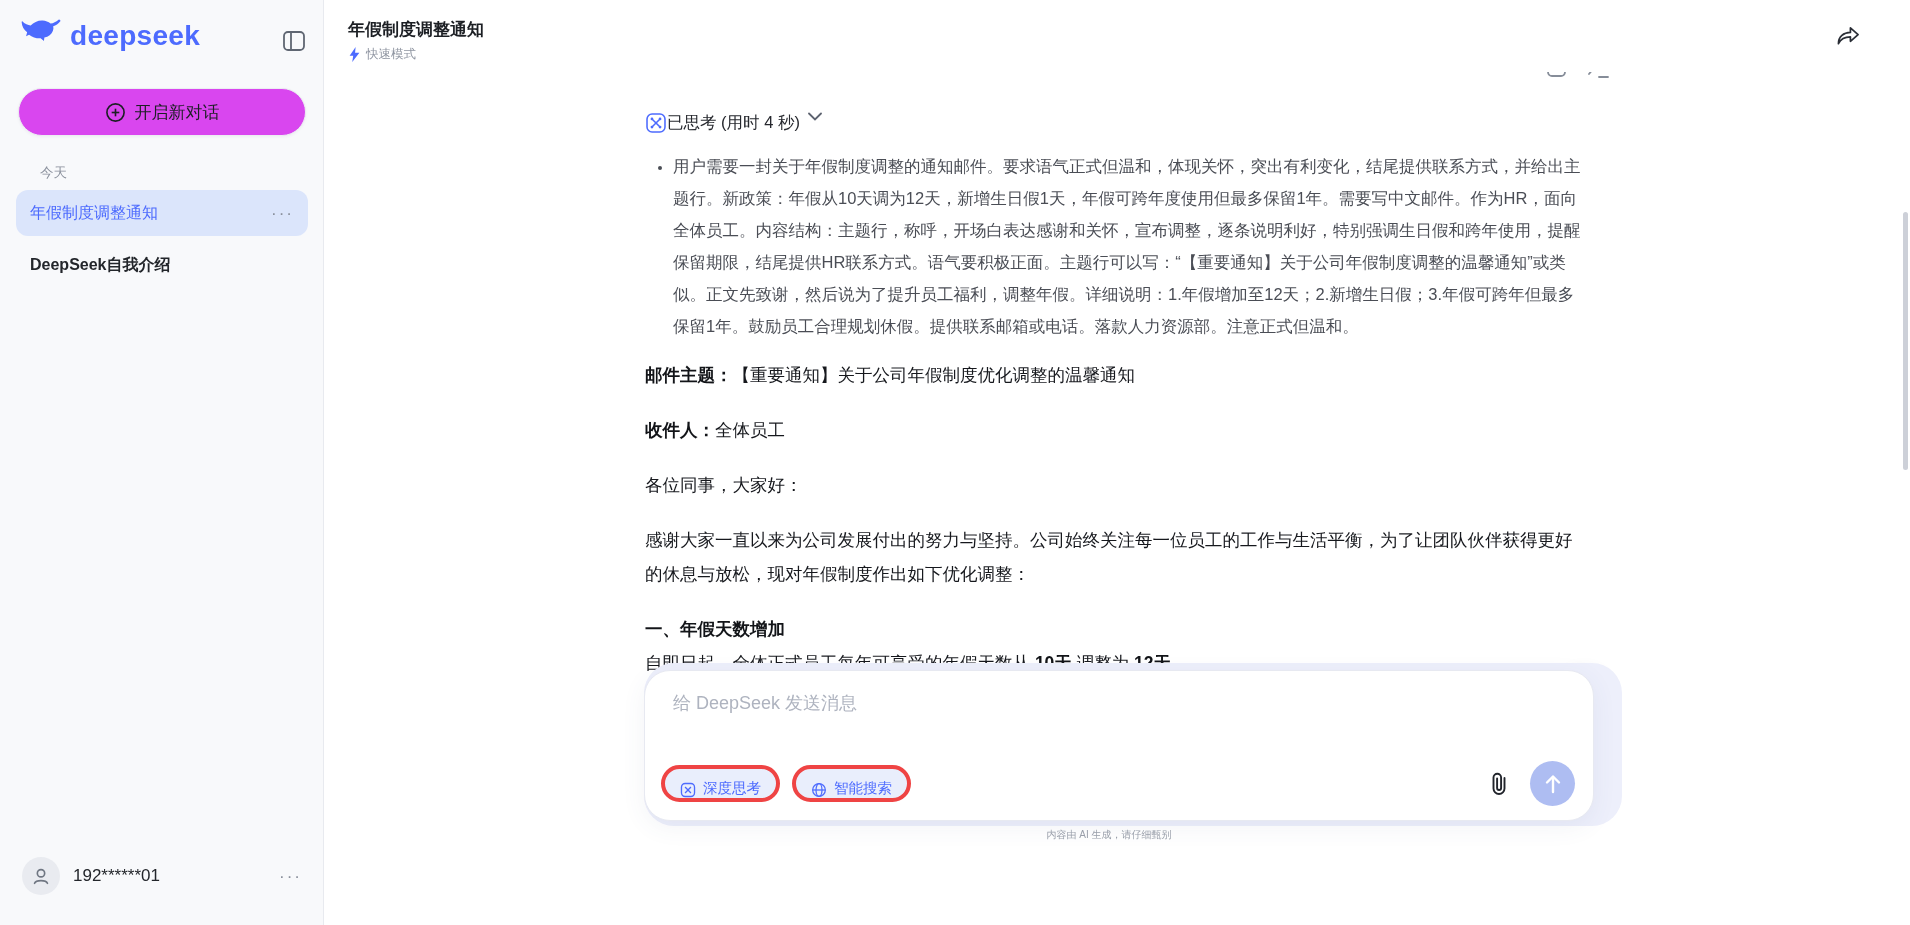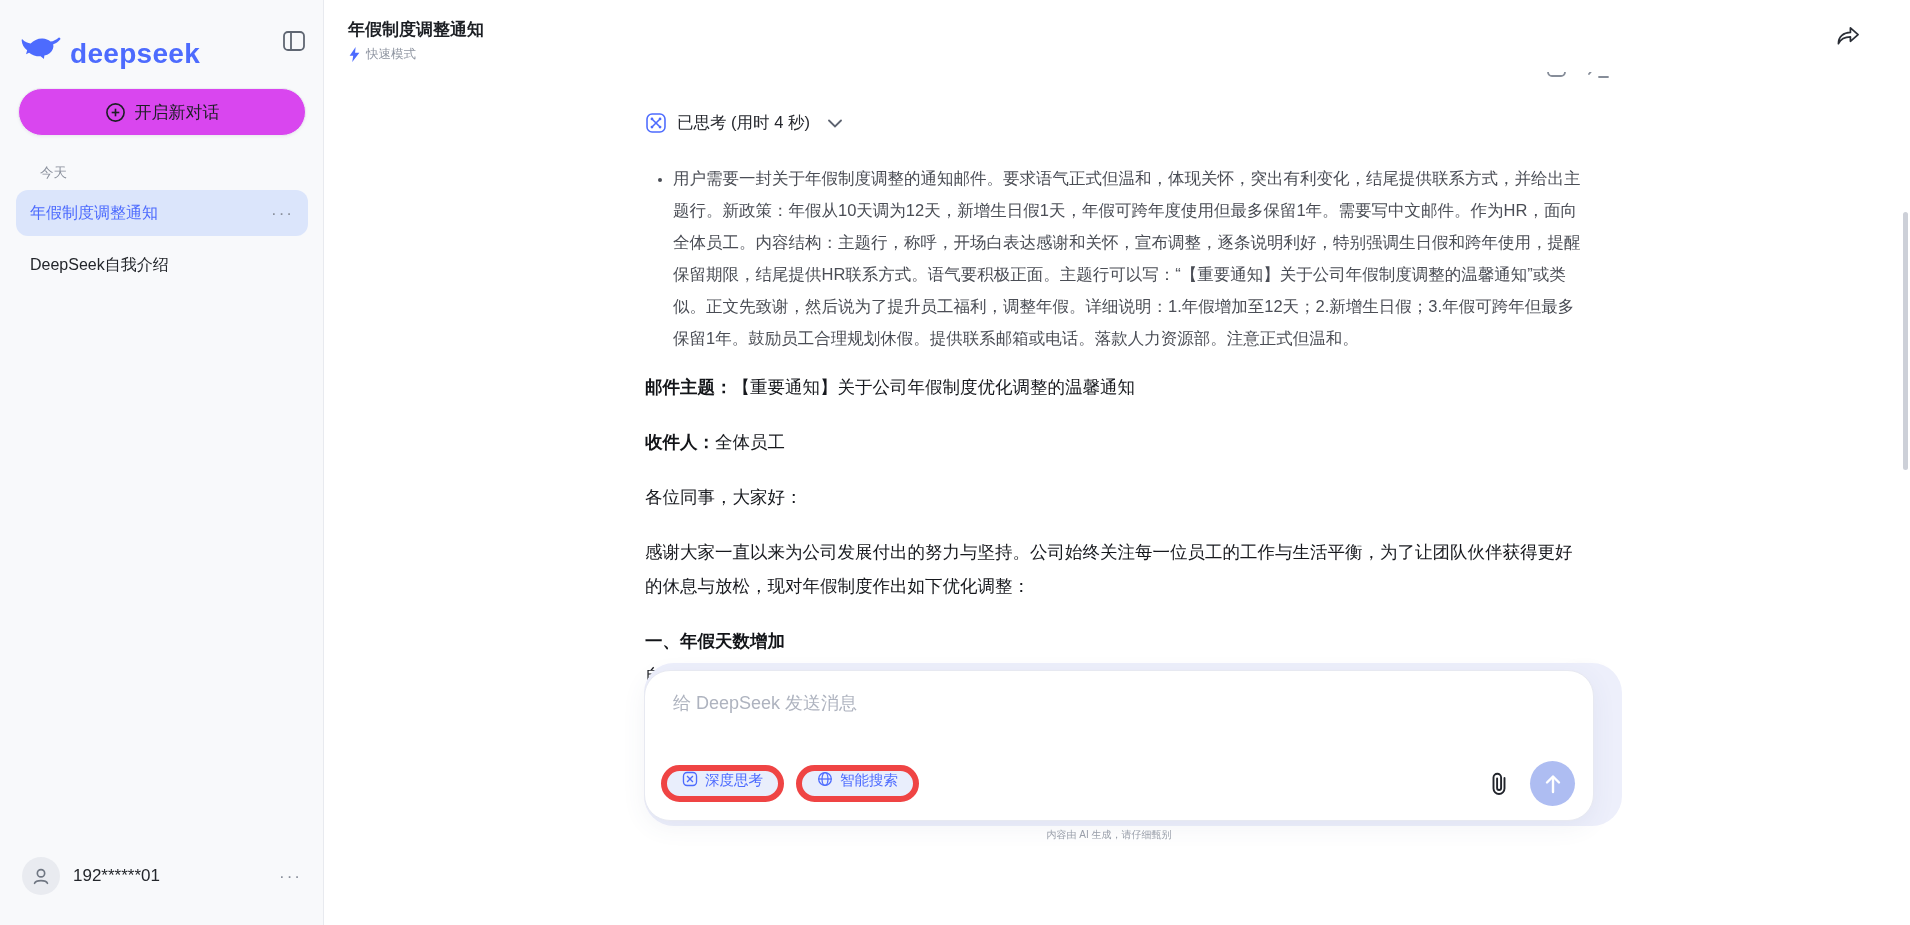--- a/index.html
+++ b/index.html
@@ -3,21 +3,21 @@
 <meta charset="utf-8">
 <style>
   * { margin:0; padding:0; box-sizing:border-box; }
   html,body { background:#fff; }
   body { font-family:"Liberation Sans","DejaVu Sans",sans-serif; }
   .app { position:relative; width:1910px; height:925px; background:#fff; overflow:hidden; }
 
   
   .sidebar { position:absolute; left:0; top:0; width:324px; height:925px;
              background:#f8f9fb; border-right:1px solid #e8eaef; }
-  .logo-row { position:absolute; left:20px; top:36px; display:flex; align-items:center; gap:8px; }
+  .logo-row { position:absolute; left:20px; top:18px; display:flex; align-items:center; gap:8px; }
   .wordmark { font-size:28px; font-weight:700; color:#4D6BFE; letter-spacing:.3px; }
   .collapse-btn { position:absolute; right:16px; top:28px; width:26px; height:26px; cursor:pointer;
                   display:flex; align-items:center; justify-content:center; }
   .new-chat-btn { position:absolute; left:18px; top:88px; width:288px; height:48px; background:#d946ef;
                   border:1px solid #ecedf2; border-radius:24px; box-shadow:0 1px 3px rgba(30,40,80,.05);
                   display:flex; align-items:center; justify-content:center; gap:9px; cursor:pointer; }
   .new-chat-btn span { font-size:17px; font-weight:500; color:#1c1f24; }
   .section-label { position:absolute; left:28px; top:164px; font-size:13.5px; color:#8a909c;margin-left:12px; }
   .chat-item { position:absolute; left:16px; width:292px; height:46px; border-radius:12px;
                display:flex; align-items:center; padding:0 14px; cursor:pointer; }
@@ -39,21 +39,21 @@
   .mode-label { font-size:12.5px; color:#8f95a1; }
   .share-btn { position:absolute; right:46px; top:20px; width:32px; height:32px; cursor:pointer;
                display:flex; align-items:center; justify-content:center; }
 
   
   .scroll-area { position:absolute; left:0; right:0; top:72px; bottom:0; overflow:hidden; }
   .column { width:944px; margin:0 auto; padding-top:40px; }
   .partial-icons { position:absolute; right:300px; top:-18px; display:flex; gap:18px; }
   .partial-icons .pi { width:24px; height:30px; cursor:pointer; }
 
-  .think-header { display:flex; align-items:center; gap:10px; cursor:pointer; margin-bottom:28px; }
+  .think-header { display:flex; cursor:pointer; margin-bottom:16px; }
   .think-summary { font-size:16.5px; color:#26282e; }
   .think-chevron { margin-left:8px; }
   .think-body { padding-left:28px; margin-bottom:14px; }
   .think-body li { font-size:16.5px; line-height:32px; color:#4a4d55; }
   .think-body li::marker { color:#4a4d55; font-size:13px; }
 
   .answer { margin-top:16px; font-size:17.5px; line-height:34px; color:#16181d; }
   .answer p { margin:0 0 21px; }
   .answer b, .answer h3 { font-weight:700; color:#121418; }
   .answer h3 { font-size:17.5px; margin:0; }
@@ -65,22 +65,22 @@
 
   
   .composer-halo { position:absolute; left:320px; top:663px; width:978px; height:163px;
                    background:#edeffb; border-radius:30px; }
   .composer-card { position:absolute; left:320px; top:670px; width:950px; height:151px; background:#fff;
                    border:1px solid #e7e9f1; border-radius:26px; box-shadow:0 6px 24px rgba(70,80,130,.07); }
   .composer-card textarea { position:absolute; left:28px; top:20px; width:880px; height:56px; border:none;
                    outline:none; resize:none; font-family:inherit; font-size:18px; color:#1b1e24; background:transparent; }
   .composer-card textarea::placeholder { color:#aeb3bf; }
   .composer-tools { position:absolute; left:16px; right:18px; bottom:14px; display:flex; align-items:center; }
-  .pill { display:inline-flex; align-items:flex-start; gap:7px; height:37px; padding:0 15px; margin-right:12px;
-          border-radius:19px; background:#e9eefc; border:6px solid #ef4444; cursor:pointer; }
+  .pill { display:inline-flex; align-items:flex-end; gap:7px; height:37px; padding:0 15px; margin-right:12px;
+          border-radius:19px; background:#e9eefc; border:4px solid #ef4444; cursor:pointer; }
   .pill span { font-size:14.5px; color:#4D6BFE; }
   .tool-spacer { flex:1; }
   .attach-btn { width:30px; height:30px; margin-right:16px; cursor:pointer; display:flex; align-items:center; justify-content:center; }
   .send-btn { width:45px; height:45px; border-radius:50%; background:#aebdf2; border:none; cursor:pointer;
               display:flex; align-items:center; justify-content:center; }
   .footer-note { position:absolute; left:0; right:16px; top:828px; text-align:center; font-size:10px; color:#989ea9; }
 
   .scrollbar-thumb { position:absolute; right:2px; top:212px; width:5px; height:258px;
                      background:#cdd0d8; border-radius:3px; cursor:pointer; }
 </style>
@@ -116,21 +116,21 @@
       </span>
       <span>开启新对话</span>
     </button>
 
     <div class="section-label">今天</div>
 
     <div class="chat-item active" style="top:190px;">
       <span class="label">年假制度调整通知</span>
       <span class="dots">···</span>
     </div>
-    <div class="chat-item" style="top:242px;">
+    <div class="chat-item" style="top:242px;font-weight:bold;">
       <span class="label">DeepSeek自我介绍</span>
     </div>
 
     <div class="user-row">
       <span class="avatar">
         <svg width="22" height="22" viewBox="0 0 24 24" fill="none" stroke="#70768227" stroke-width="0">
           <circle cx="12" cy="9" r="4" stroke="#6f7682" stroke-width="1.8" fill="none"></circle>
           <path d="M5,20 c1.5,-4 12.5,-4 14,0" stroke="#6f7682" stroke-width="1.8" fill="none" stroke-linecap="round"></path>
         </svg>
       </span>

